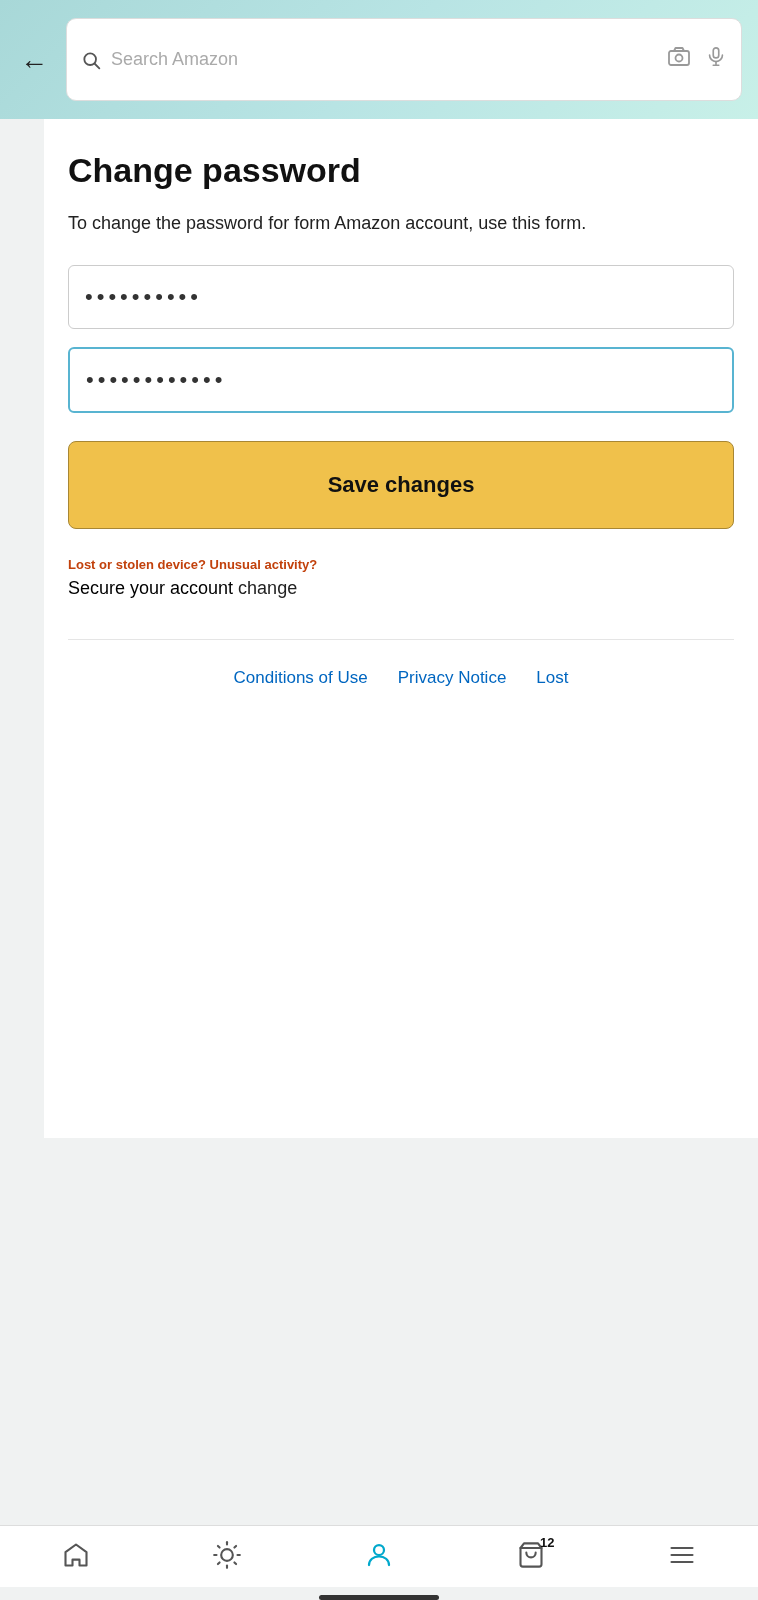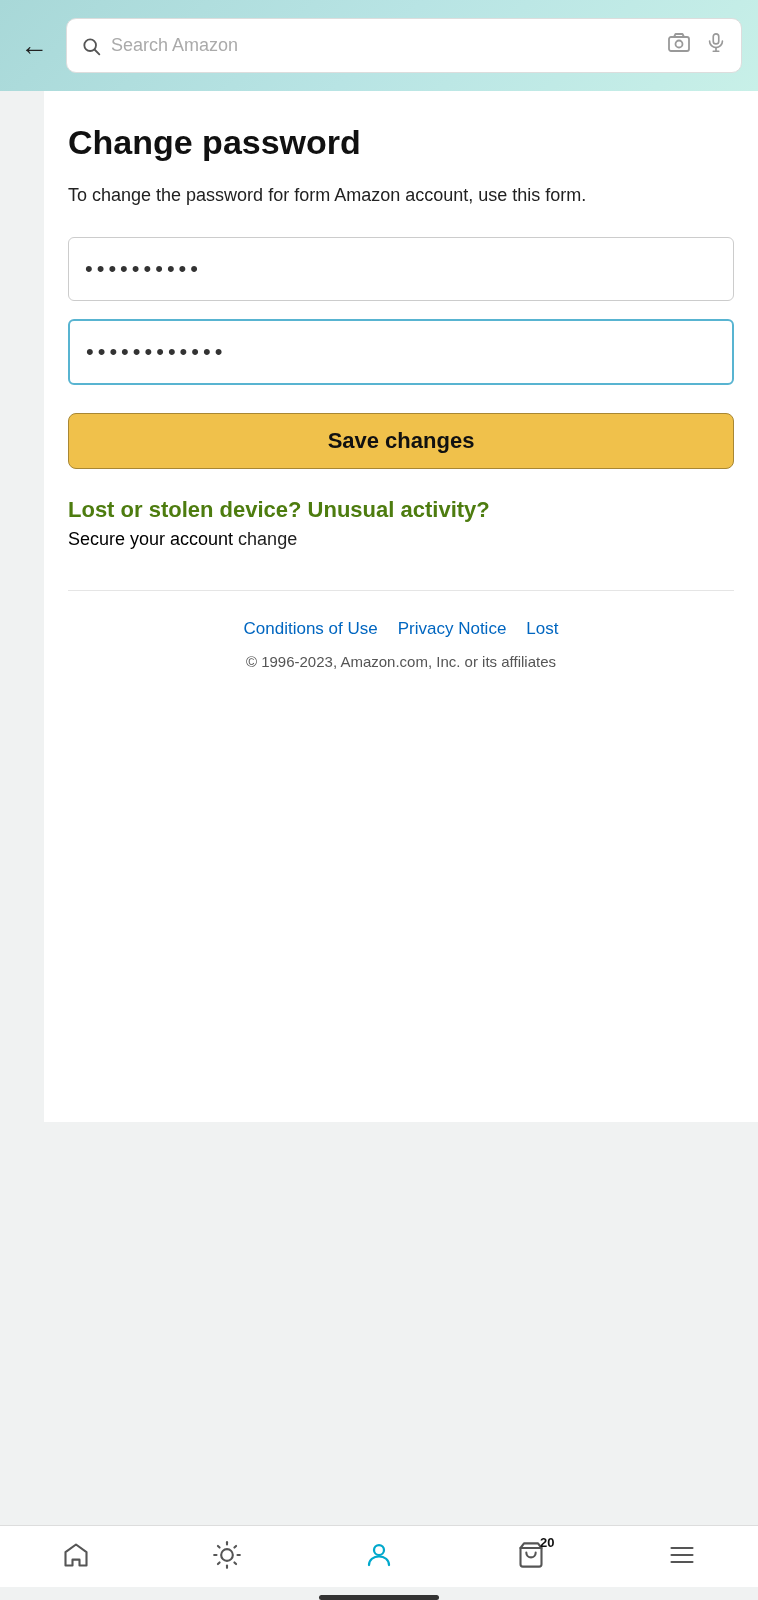--- a/index.html
+++ b/index.html
@@ -34,21 +34,21 @@
       justify-content: center;
       min-width: 36px;
     }
 
     .search-bar {
       flex: 1;
       background: #fff;
       border-radius: 10px;
       display: flex;
       align-items: center;
-      padding: 12px 14px;
+      padding: 26px 14px;
       gap: 10px;
       border: 1px solid #ddd;
     }
 
     .search-icon-wrap {
       color: #555;
       font-size: 20px;
       display: flex;
       align-items: center;
     }
@@ -106,37 +106,37 @@
     .password-input.focused {
       border: 2px solid #58b4d1;
       outline: none;
     }
 
     .save-button {
       width: 100%;
       background: #f0c14b;
       border: 1px solid #a88734;
       border-radius: 8px;
-      padding: 14px;
+      padding: 30px;
       font-size: 22px;
       font-weight: 600;
       color: #111;
       cursor: pointer;
       margin-bottom: 28px;
       margin-top: 10px;
     }
 
     .lost-device-section {
       margin-bottom: 40px;
     }
 
     .lost-device-title {
-      font-size: 22px;
+      font-size: 13px;
       font-weight: 700;
-      color: #4d7c0f;
+      color: #c2410c;
       margin-bottom: 6px;
     }
 
     .lost-device-text {
       font-size: 18px;
       color: #222;
     }
 
     .secure-link {
       color: #000000;
@@ -147,21 +147,21 @@
     .footer {
       background: #fff;
       border-top: 1px solid #e5e5e5;
       padding: 28px 16px 18px 16px;
       text-align: center;
     }
 
     .footer-links {
       display: flex;
       justify-content: center;
-      gap: 20px;
+      gap: 30px;
       margin-bottom: 14px;
     }
 
     .footer-link {
       color: #0066c0;
       font-size: 17px;
       text-decoration: none;
       cursor: pointer;
     }
 
@@ -279,21 +279,20 @@
     </p>
   </div>
 
   
   <div class="footer">
     <div class="footer-links">
       <a class="footer-link" href="#">Conditions of Use</a>
       <a class="footer-link" href="#">Privacy Notice</a>
       <a class="footer-link" href="#">Lost</a>
     </div>
-    <p class="footer-copyright">© 1996-2023, Amazon.com, Inc. or its affiliates</p>
   </div>
 </div>
 
 <div class="spacer"></div>
 
 <div class="bottom-nav">
   <div class="bottom-nav-item">
     <span class="bottom-nav-icon">
       <svg width="28" height="28" viewBox="0 0 24 24" fill="none" stroke="#555" stroke-width="1.8" stroke-linecap="round" stroke-linejoin="round">
         <path d="M3 9.5L12 3l9 6.5V21H15v-5h-6v5H3V9.5z"></path>
@@ -323,21 +322,21 @@
       </svg>
     </span>
   </div>
   <div class="bottom-nav-item">
     <span class="bottom-nav-icon cart-badge">
       <svg width="28" height="28" viewBox="0 0 24 24" fill="none" stroke="#555" stroke-width="1.8" stroke-linecap="round" stroke-linejoin="round">
         <path d="M6 2L3 6v14a2 2 0 002 2h14a2 2 0 002-2V6l-3-4z"></path>
         <line x1="3" y1="6" x2="21" y2="6"></line>
         <path d="M16 10a4 4 0 01-8 0"></path>
       </svg>
-      <span class="cart-count">20</span>
+      <span class="cart-count">12</span>
     </span>
   </div>
   <div class="bottom-nav-item">
     <span class="bottom-nav-icon">
       <svg width="28" height="28" viewBox="0 0 24 24" fill="none" stroke="#555" stroke-width="1.8" stroke-linecap="round" stroke-linejoin="round">
         <line x1="3" y1="6" x2="21" y2="6"></line>
         <line x1="3" y1="12" x2="21" y2="12"></line>
         <line x1="3" y1="18" x2="21" y2="18"></line>
       </svg>
     </span>

